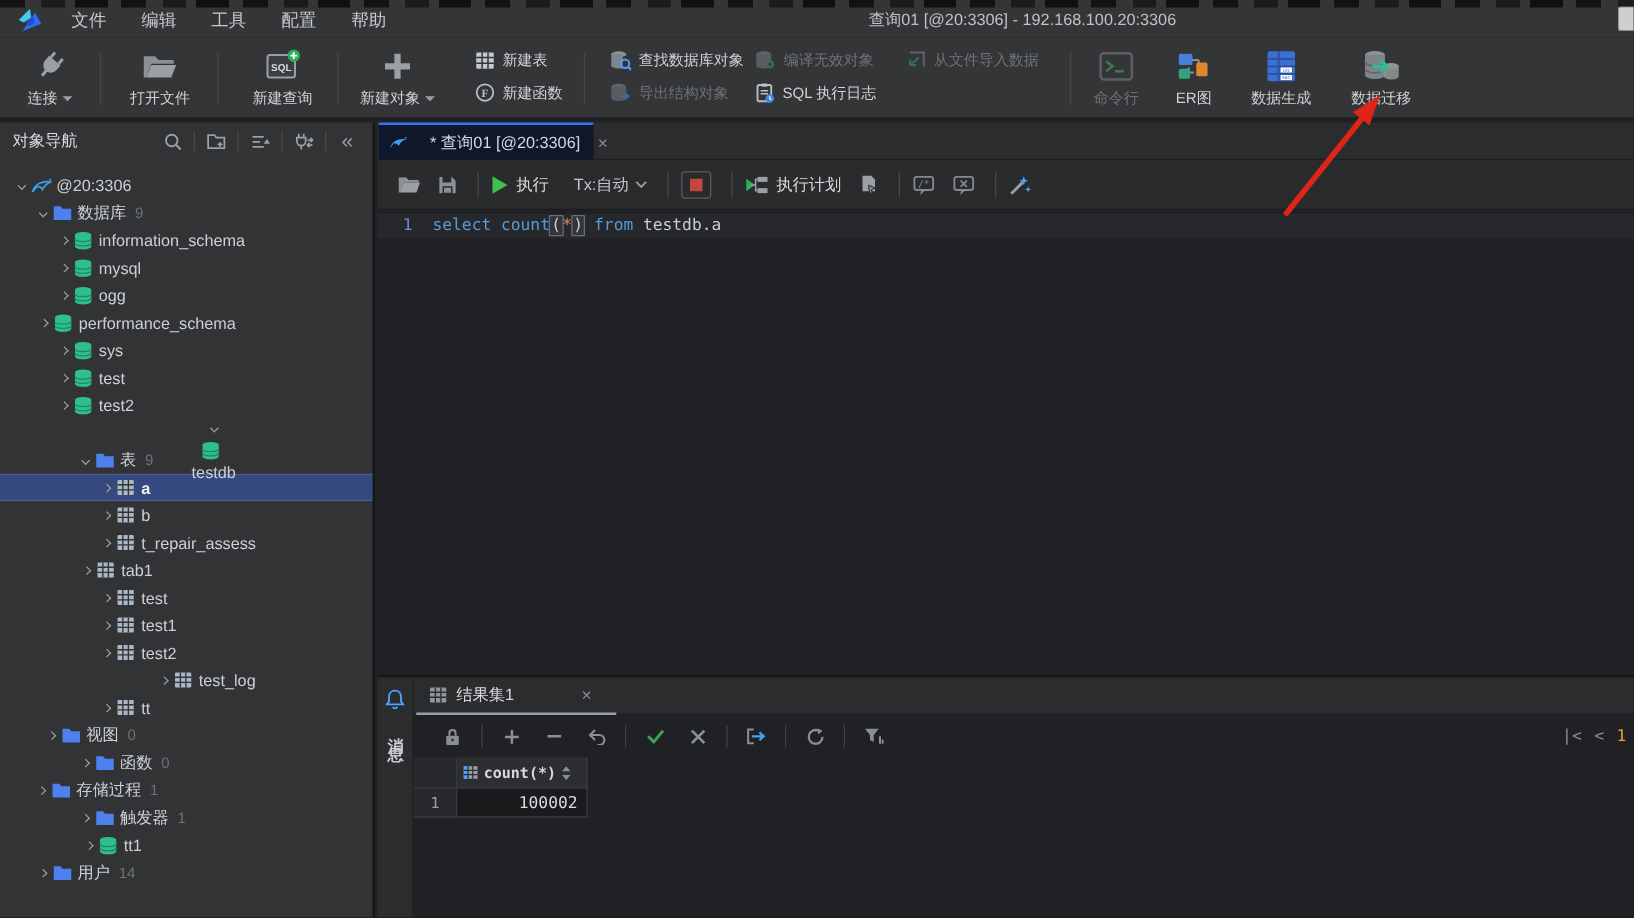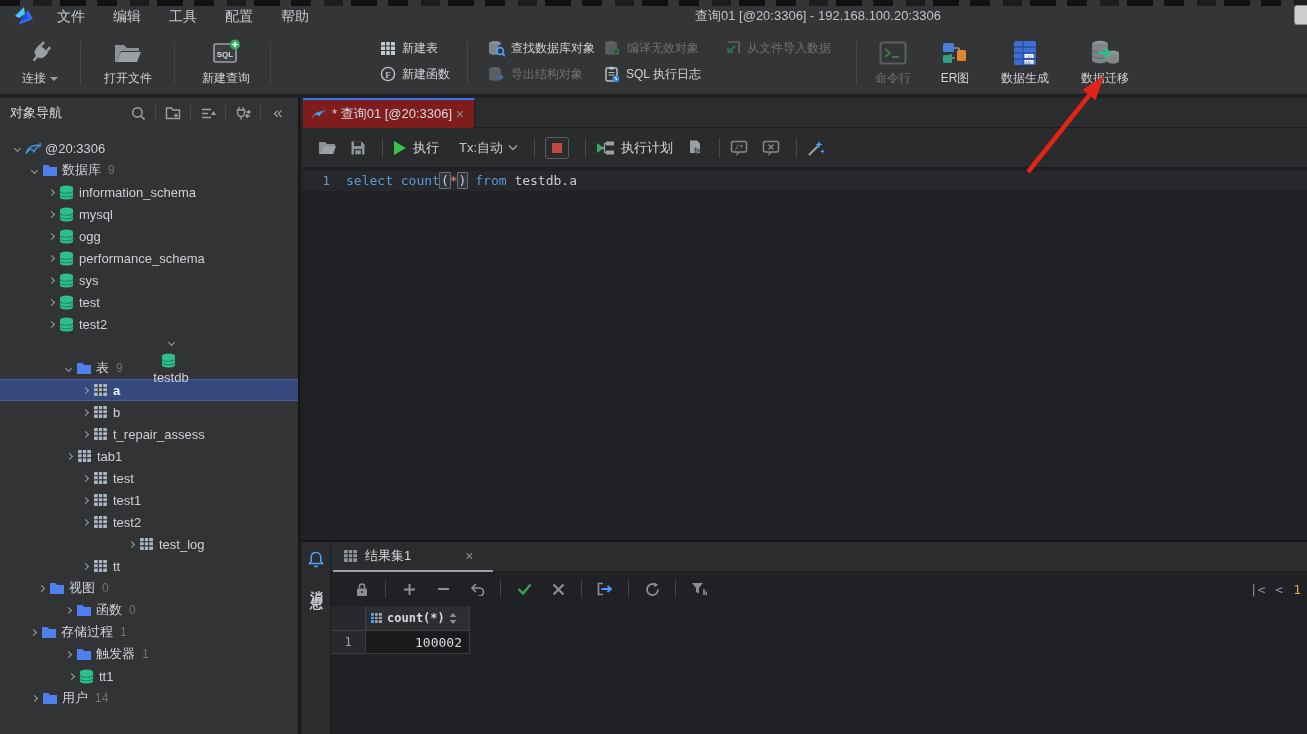--- a/index.html
+++ b/index.html
@@ -48,21 +48,21 @@
   .chev.right i { transform:rotate(-45deg); }
   .chev.down i { transform:rotate(45deg); }
   .ticon { width:20px; flex:0 0 20px; display:flex; align-items:center; }
   .tlabel { color:#ccd0d6; font-size:13px; }
   .trow.sel .tlabel { color:#eef1f5; font-weight:bold; }
   .tcnt { color:#6e7479; font-size:12px; margin-left:7px; }
 
   
   .main { position:absolute; left:302px; top:98px; right:0; bottom:0; background:#202124; }
   .tabstrip { position:relative; height:30px; background:#2b2c2e; border-bottom:1px solid #1c1d1f; }
-  .etab { position:absolute; left:1px; top:0; height:30px; width:172px; background:#7f1d1d; border-top:2px solid #3574f0; border-right:1px solid #1c1d1f; display:flex; align-items:center; padding:0 8px; }
+  .etab { position:absolute; left:1px; top:0; height:30px; width:172px; background:#0f172a; border-top:2px solid #3574f0; border-right:1px solid #1c1d1f; display:flex; align-items:center; padding:0 8px;gap:12px; }
   .etab .lbl { color:#d6d9de; font-size:13px; margin-left:6px; white-space:nowrap; }
   .tclose { margin-left:auto; color:#8a8f96; font-size:14px; padding:0 2px; }
   .ed-toolbar { height:40px; background:#2a2b2d; border-bottom:1px solid #1b1c1e; display:flex; align-items:center; padding-left:16px; }
   .et-it { display:inline-flex; align-items:center; margin-right:14px; color:#c9ccd1; font-size:13px; }
   .et-div { width:1px; height:20px; background:#47494c; margin:0 10px 0 2px; }
   .run-lbl { color:#d8dadd; margin-left:6px; }
   .tx-lbl { color:#c3c6cb; }
   .stopbox { width:24px; height:22px; border:1px solid #5a5d61; border-radius:3px; display:flex; align-items:center; justify-content:center; }
   .stopbox b { display:block; width:10px; height:10px; background:#c4473f; }
   .editor { position:relative; height:373px; background:#202124; font-family:"DejaVu Sans Mono", monospace; font-size:13px; }
@@ -154,20 +154,28 @@
         <svg width="32" height="30" viewBox="0 0 32 30">
           <rect x="4" y="6" width="22" height="18" rx="2" fill="#3c3e41" stroke="#9aa0a6" stroke-width="1.6"></rect>
           <text x="15" y="19" font-size="8" font-weight="bold" fill="#d9dce0" text-anchor="middle" font-family="sans-serif">SQL</text>
           <circle cx="25" cy="6.5" r="5" fill="#2fae5c"></circle>
           <path d="M25 3.8v5.4M22.3 6.5h5.4" stroke="#fff" stroke-width="1.5"></path>
         </svg>
       </div>
       <div class="tlb">新建查询</div>
     </div>
     <div class="tb-div" style="left:270px;"></div>
+    <div class="tb-big" style="left:276px;width:84px;">
+      <div class="tic">
+        <svg width="26" height="26" viewBox="0 0 26 26">
+            <path d="M13 3v20M3 13h20" stroke="#9aa0a6" stroke-width="5"></path>
+          </svg>
+      </div>
+      <div class="tlb"><span>新建对象</span><span class="caret"></span></div>
+    </div>
 
     <div class="tb-stack" style="left:380px;">
       <div class="tb-srow">
         <span class="si">
           <svg width="16" height="15" viewBox="0 0 16 15">
               <rect x="1" y="1" width="14" height="13" rx="1" fill="#c3cad1"></rect>
               <path d="M1 5h14M1 9.5h14M5.7 1v13M10.4 1v13" stroke="#343537" stroke-width="1.2"></path>
             </svg>
         </span>
           <span>新建表</span>
@@ -392,21 +400,21 @@
           </span>
           <span class="ticon">
             <svg width="15" height="15" viewBox="0 0 15 15">
               <ellipse cx="7.5" cy="2.8" rx="6.5" ry="2.3" fill="#2fbe8f"></ellipse>
               <path d="M1 2.8v9.4c0 1.3 2.9 2.3 6.5 2.3s6.5-1 6.5-2.3V2.8" fill="#2fbe8f"></path>
               <path d="M1 6c0 1.3 2.9 2.3 6.5 2.3S14 7.3 14 6M1 9.4c0 1.3 2.9 2.3 6.5 2.3s6.5-1 6.5-2.3" stroke="#1e8a66" stroke-width="1.1" fill="none"></path>
             </svg>
           </span>
           <span class="tlabel">ogg</span>
         </div>
-        <div class="trow" style="padding-left: 44px;">
+        <div class="trow" style="padding-left: 28px;">
           <span class="chev right">
             <i></i>
           </span>
           <span class="ticon">
             <svg width="15" height="15" viewBox="0 0 15 15">
               <ellipse cx="7.5" cy="2.8" rx="6.5" ry="2.3" fill="#2fbe8f"></ellipse>
               <path d="M1 2.8v9.4c0 1.3 2.9 2.3 6.5 2.3s6.5-1 6.5-2.3V2.8" fill="#2fbe8f"></path>
               <path d="M1 6c0 1.3 2.9 2.3 6.5 2.3S14 7.3 14 6M1 9.4c0 1.3 2.9 2.3 6.5 2.3s6.5-1 6.5-2.3" stroke="#1e8a66" stroke-width="1.1" fill="none"></path>
             </svg>
           </span>

